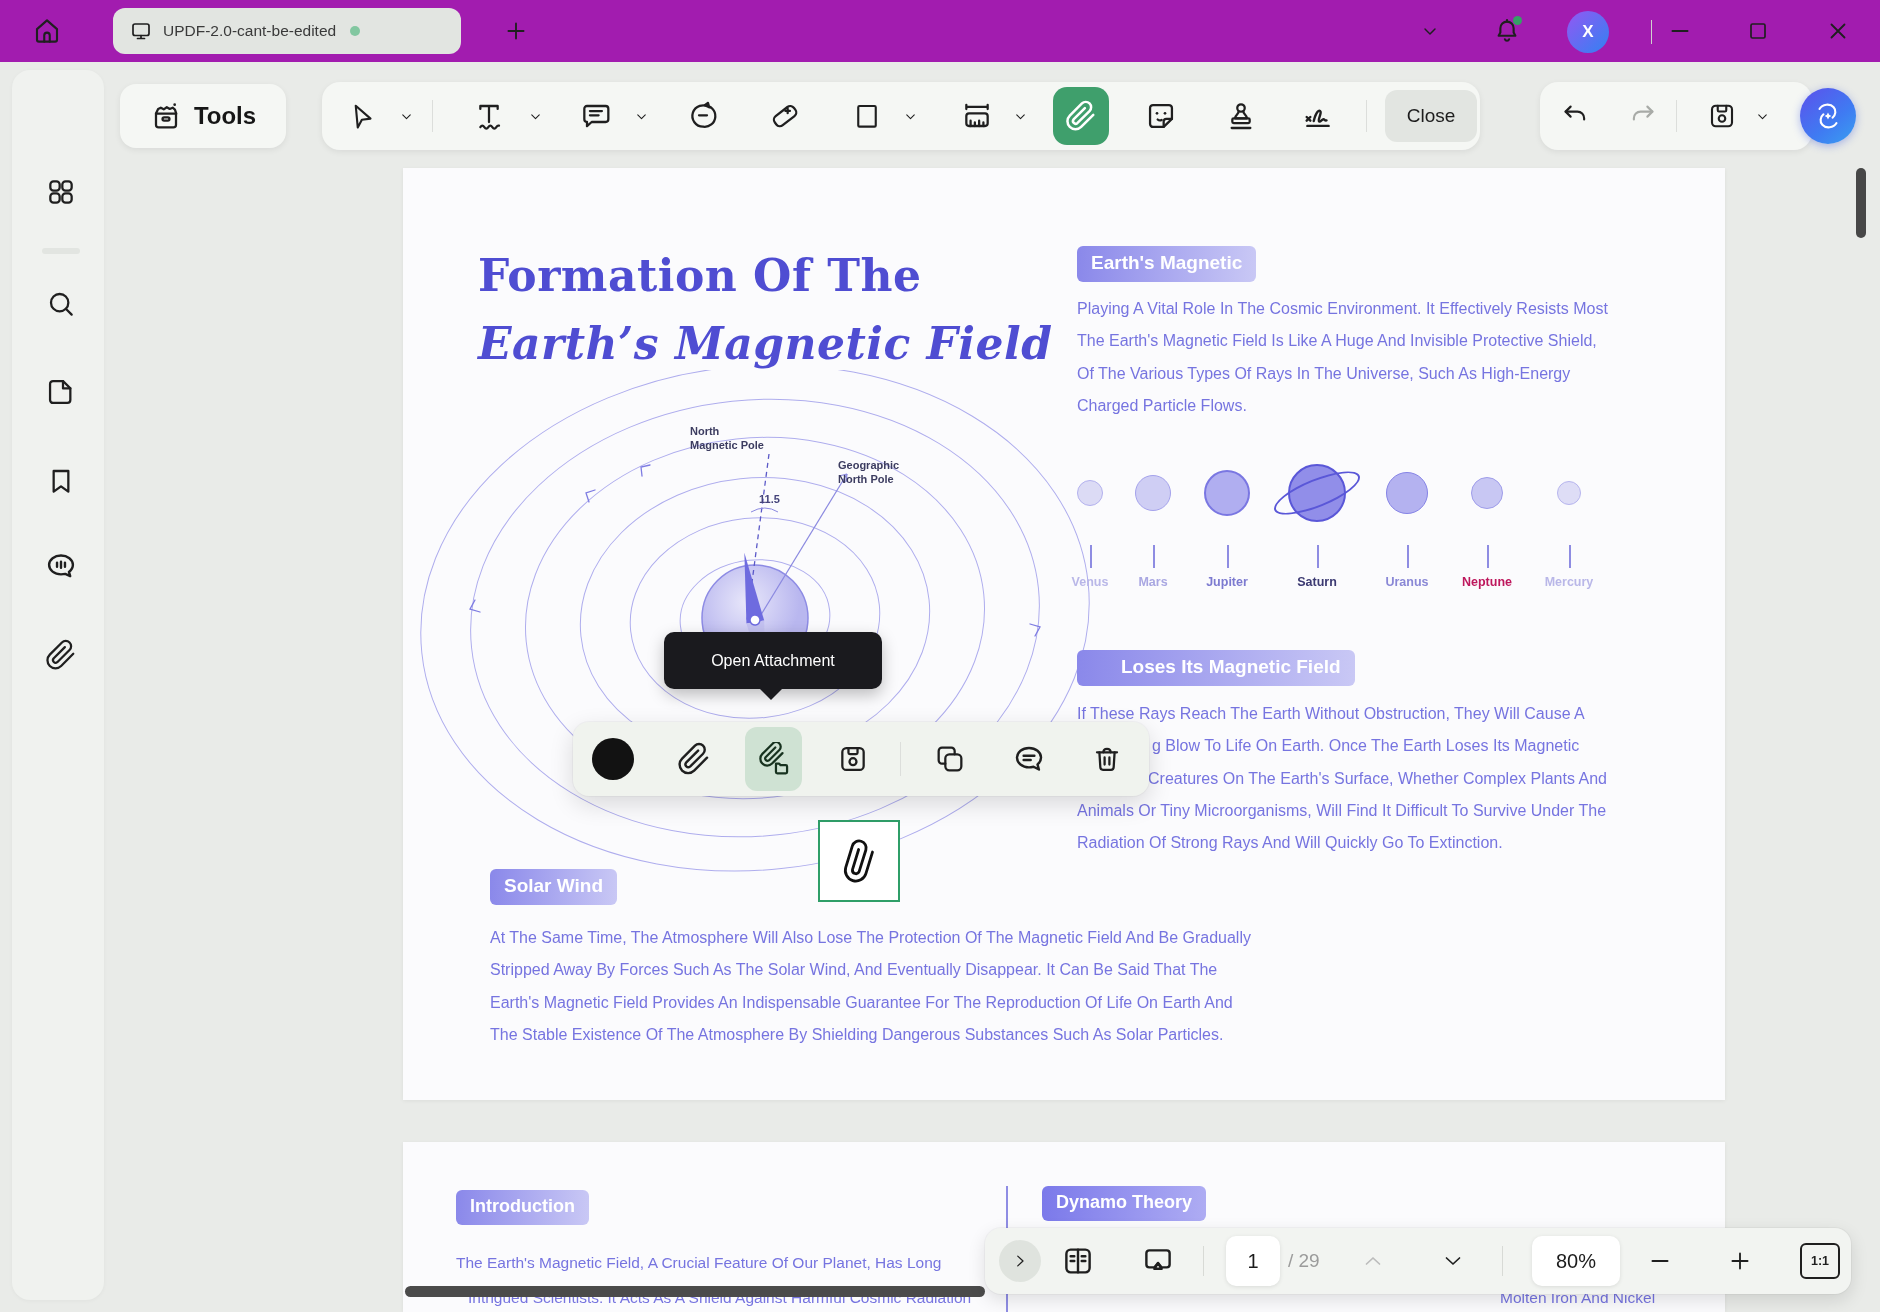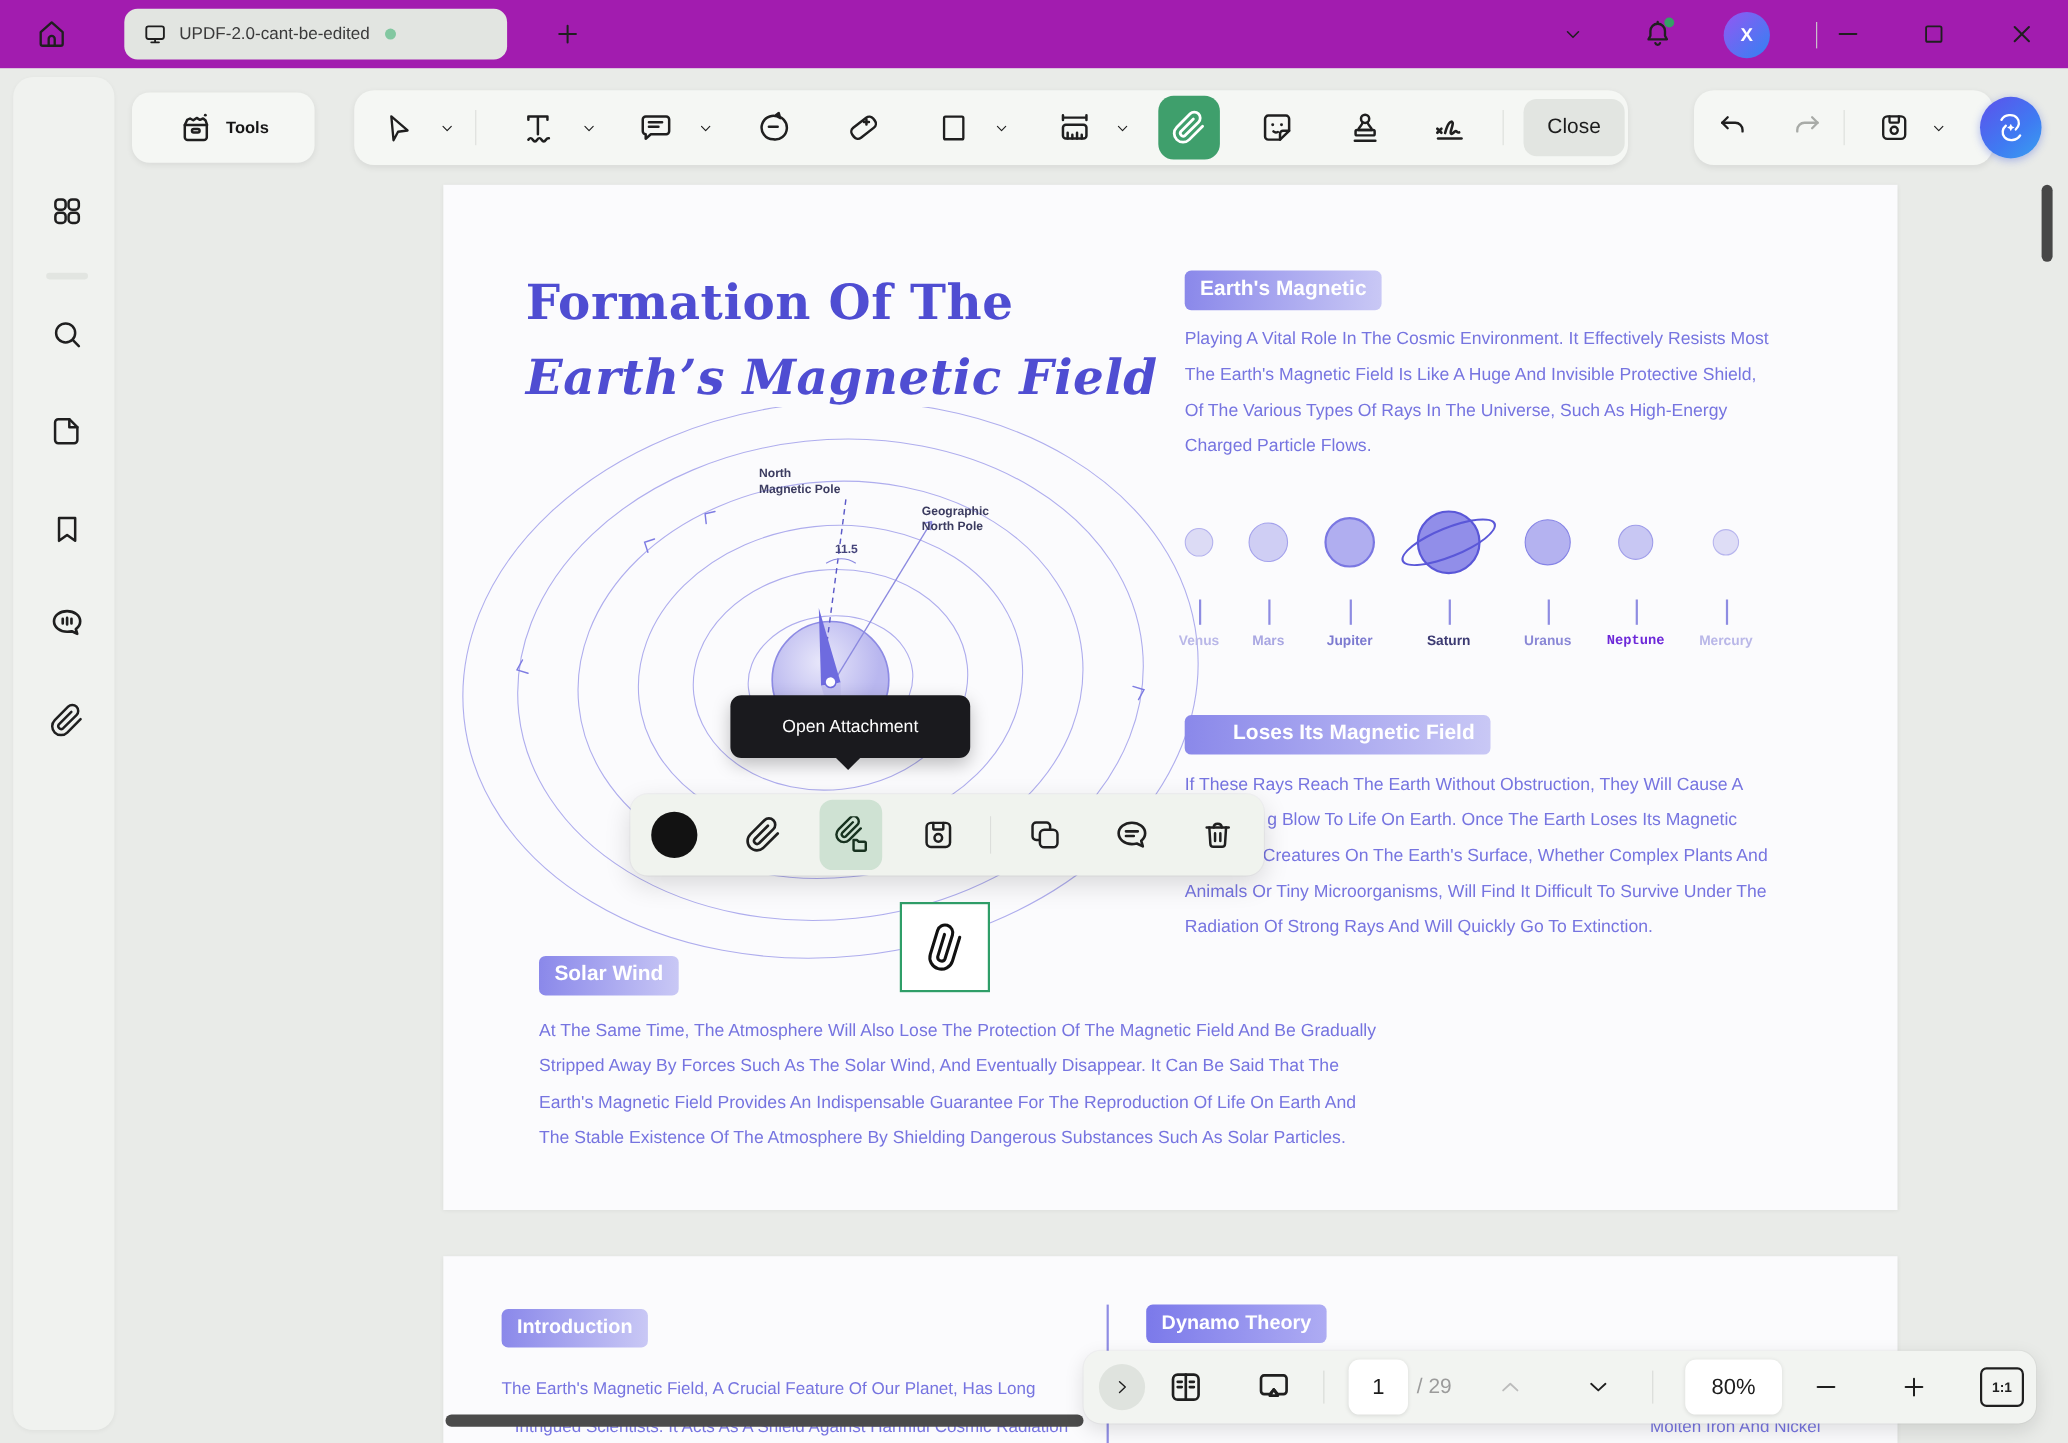--- a/index.html
+++ b/index.html
@@ -22,21 +22,21 @@
   .top-sep { position:absolute; left:1651px; top:20px; width:1px; height:24px; background:#cfd1ce; }
   .win-btn { position:absolute; top:13px; width:40px; height:36px; display:flex; align-items:center; justify-content:center; }
 
   
   .sidebar { position:absolute; left:12px; top:70px; width:92px; height:1230px; background:#f0f2ef; border-radius:18px; box-shadow:0 1px 4px rgba(0,0,0,.04); }
   .sb-btn { position:absolute; left:27px; width:44px; height:44px; display:flex; align-items:center; justify-content:center; }
   .sb-divider { position:absolute; left:30px; top:178px; width:38px; height:6px; border-radius:3px; background:#e2e5e1; }
 
   
   .tools-btn { position:absolute; left:120px; top:84px; width:166px; height:64px; background:#f5f7f4; border-radius:16px; box-shadow:0 2px 6px rgba(0,0,0,.07); display:flex; align-items:center; justify-content:center; gap:12px; }
-  .tools-label { font-size:15px; font-weight:700; color:#161616; }
+  .tools-label { font-size:24px; font-weight:700; color:#161616; }
   .tb-group { position:absolute; top:82px; height:68px; background:#f5f7f4; border-radius:18px; box-shadow:0 2px 6px rgba(0,0,0,.07); }
   .tb-main { left:322px; width:1158px; }
   .tb-right { left:1540px; width:272px; }
   .tb-item { position:absolute; top:12px; width:44px; height:44px; display:flex; align-items:center; justify-content:center; }
   .tb-chev { position:absolute; top:24px; width:20px; height:20px; display:flex; align-items:center; justify-content:center; }
   .tb-div { position:absolute; top:18px; width:1px; height:32px; background:#dcdedb; }
   .clip-active { position:absolute; left:731px; top:5px; width:56px; height:58px; background:#3f9f6c; border-radius:14px; display:flex; align-items:center; justify-content:center; }
   .close-btn { position:absolute; left:1063px; top:8px; width:92px; height:52px; background:#e2e5e1; border-radius:12px; display:flex; align-items:center; justify-content:center; font-size:19px; color:#1d1d1d; }
   .ai-btn { position:absolute; left:1800px; top:88px; width:56px; height:56px; border-radius:50%; background:linear-gradient(140deg,#5a54ec 5%,#3f7bf2 60%,#39a0f0 100%); box-shadow:0 2px 8px rgba(40,70,220,.35); display:flex; align-items:center; justify-content:center; }
 
@@ -422,21 +422,21 @@
     <div class="pname" style="color:#3c3a72;">Saturn</div>
   </div>
   <div class="planet" style="left:1407px;">
     <div class="ball" style="width:42px;height:42px;left:-21px;top:472px;background:#b4b2f0;border:1.5px solid #8583e6;"></div>
     <div class="tick"></div>
     <div class="pname" style="color:#8a88d6;">Uranus</div>
   </div>
   <div class="planet" style="left:1487px;">
     <div class="ball" style="width:32px;height:32px;left:-16px;top:477px;background:#c8c7f3;border:1.5px solid #9f9dea;"></div>
     <div class="tick"></div>
-    <div class="pname" style="color:#6d28d9;font-family:Liberation Mono, monospace;">Neptune</div>
+    <div class="pname" style="color:#be185d;">Neptune</div>
   </div>
   <div class="planet" style="left:1569px;">
     <div class="ball" style="width:24px;height:24px;left:-12px;top:481px;background:#deddf6;border:1.5px solid #b7b5ee;"></div>
     <div class="tick"></div>
     <div class="pname" style="color:#b9b7e8;">Mercury</div>
   </div>
 </div>
 
 <div class="badge" style="left:1077px; top:650px;padding-left:44px;">Loses Its Magnetic Field</div>
 <div class="para p-loses">

